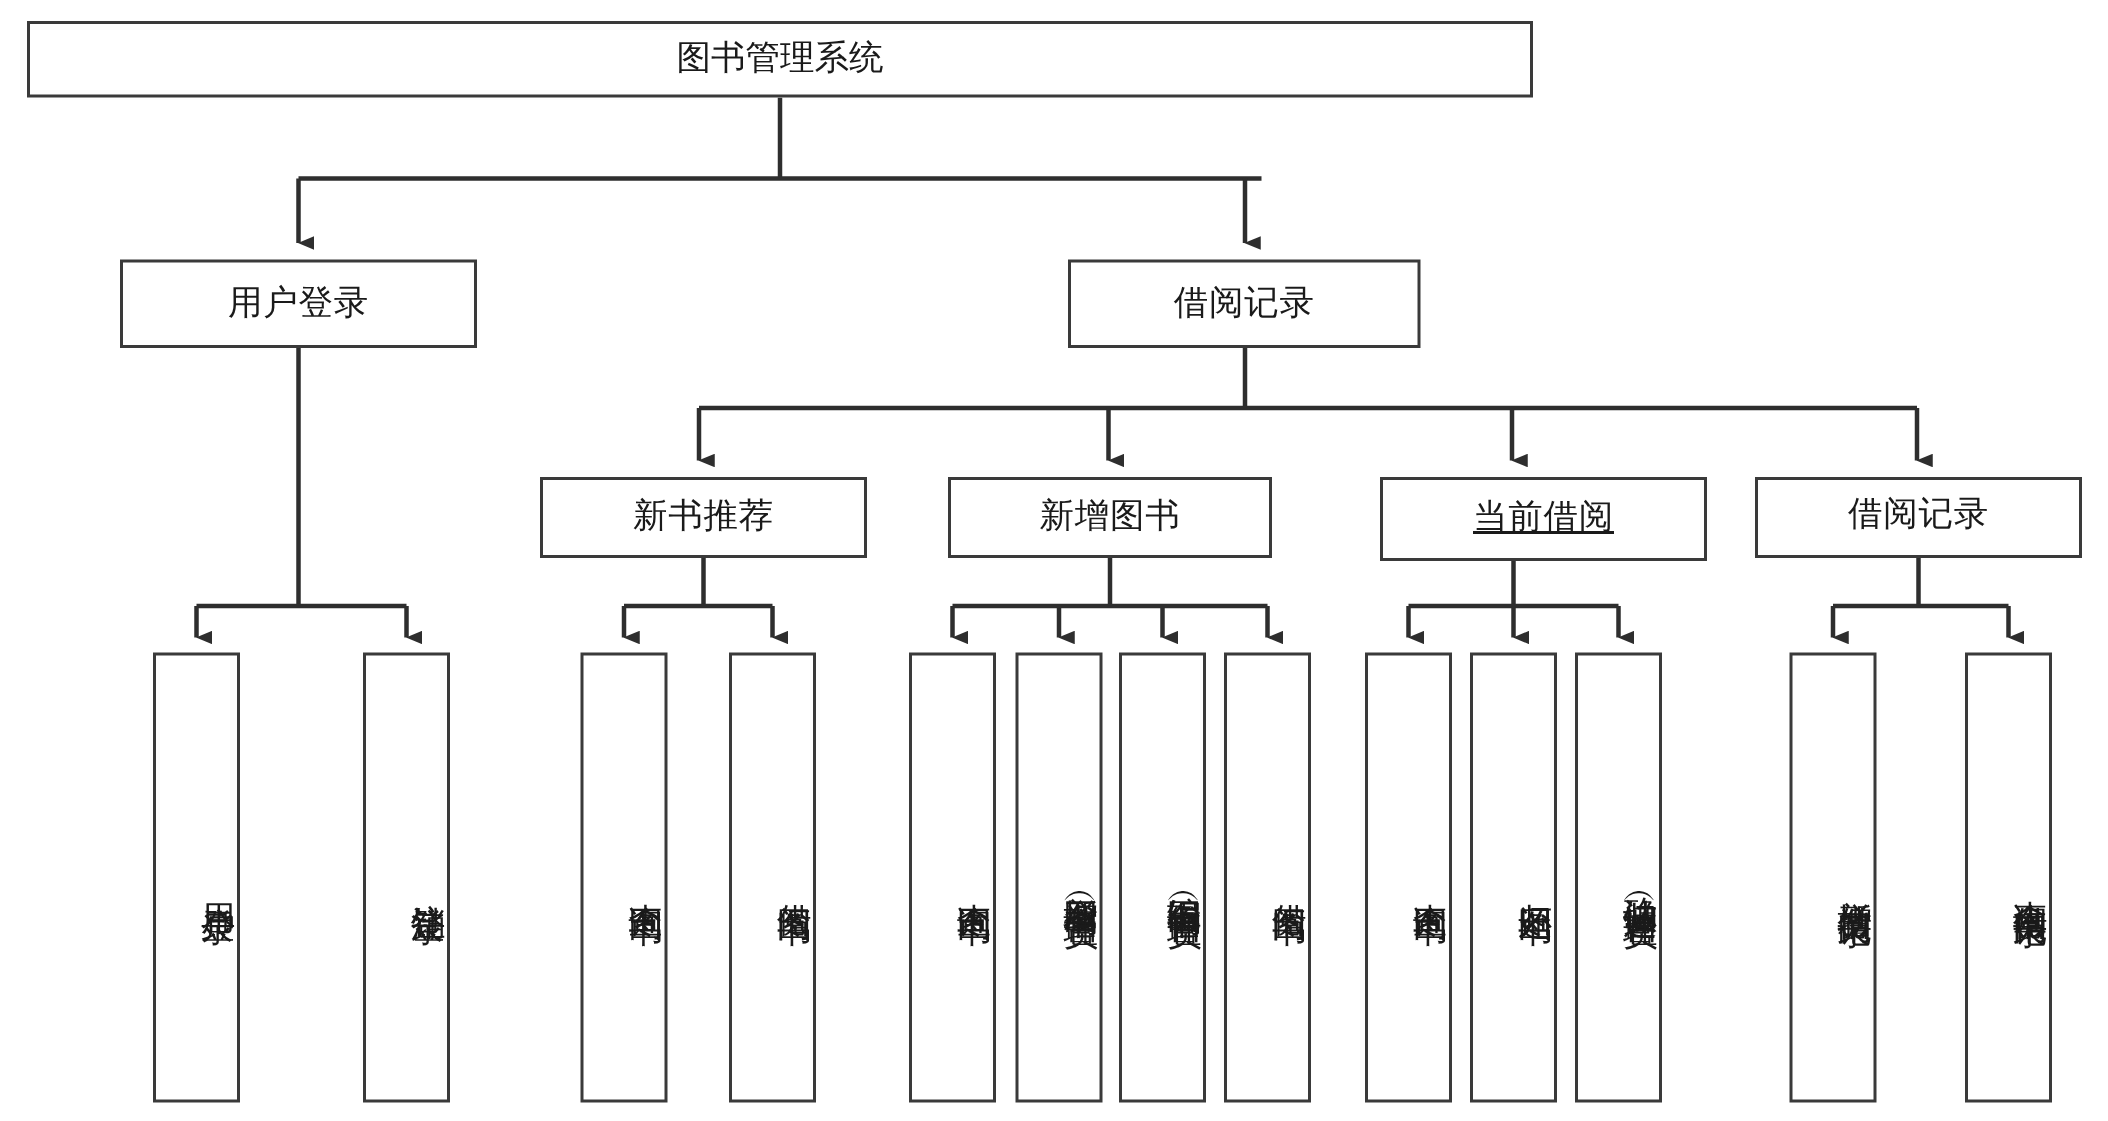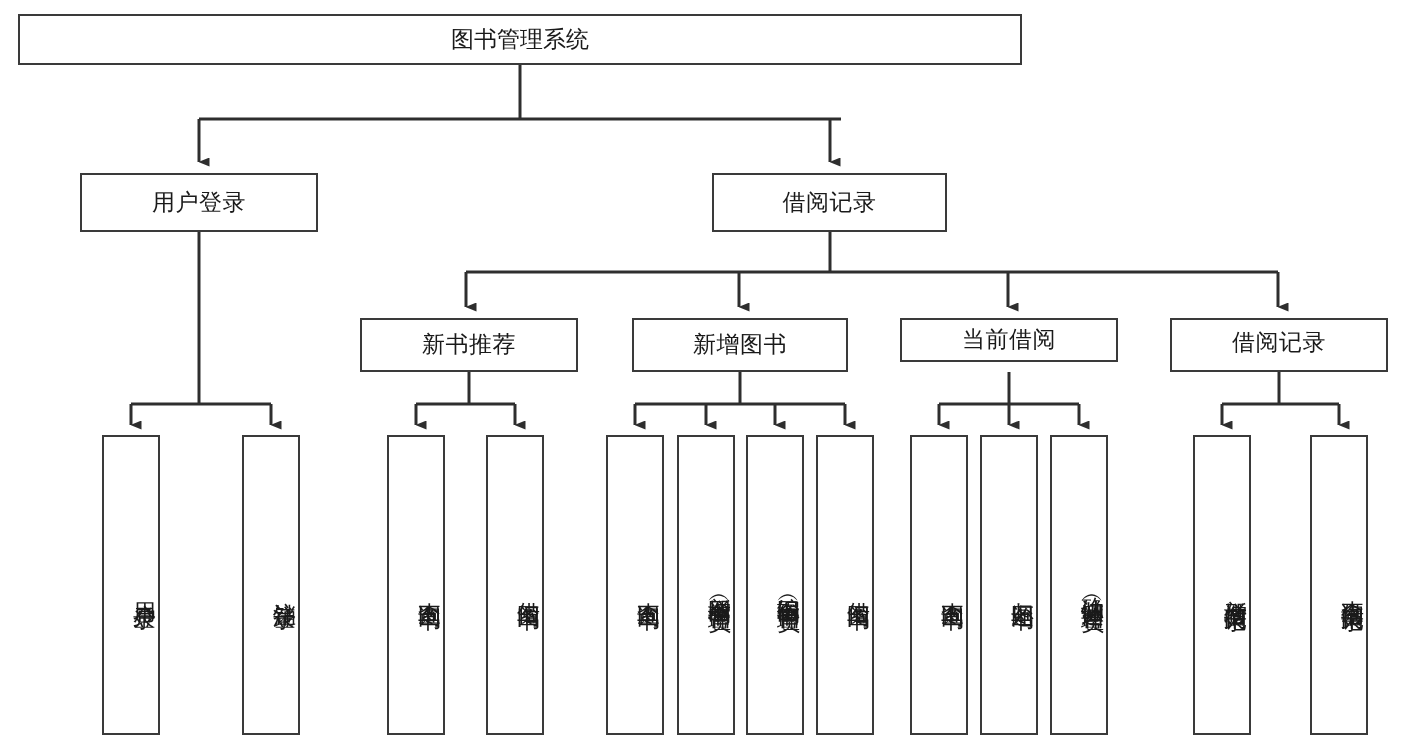--- a/index.html
+++ b/index.html
@@ -136,21 +136,21 @@
   </div>
 
   <div class="node h" style="left:360px; top:318px; width:218px; height:54px;">
     <span>新书推荐</span>
   </div>
 
   <div class="node h" style="left:632px; top:318px; width:216px; height:54px;">
     <span>新增图书</span>
   </div>
 
-  <div class="node h" style="left:900px; top:318px; width:218px; height:44px;">
+  <div class="node h" style="left:920px; top:318px; width:218px; height:56px;text-decoration:underline;">
     <span>当前借阅</span>
   </div>
 
   <div class="node h" style="left:1170px; top:318px; width:218px; height:54px;font-family:Liberation Mono, monospace;">
     <span>借阅记录</span>
   </div>
 
   <div class="node v" style="left:102px; top:435px; width:58px; height:300px;">
     <span class="vtext">用户登录</span>
   </div>

